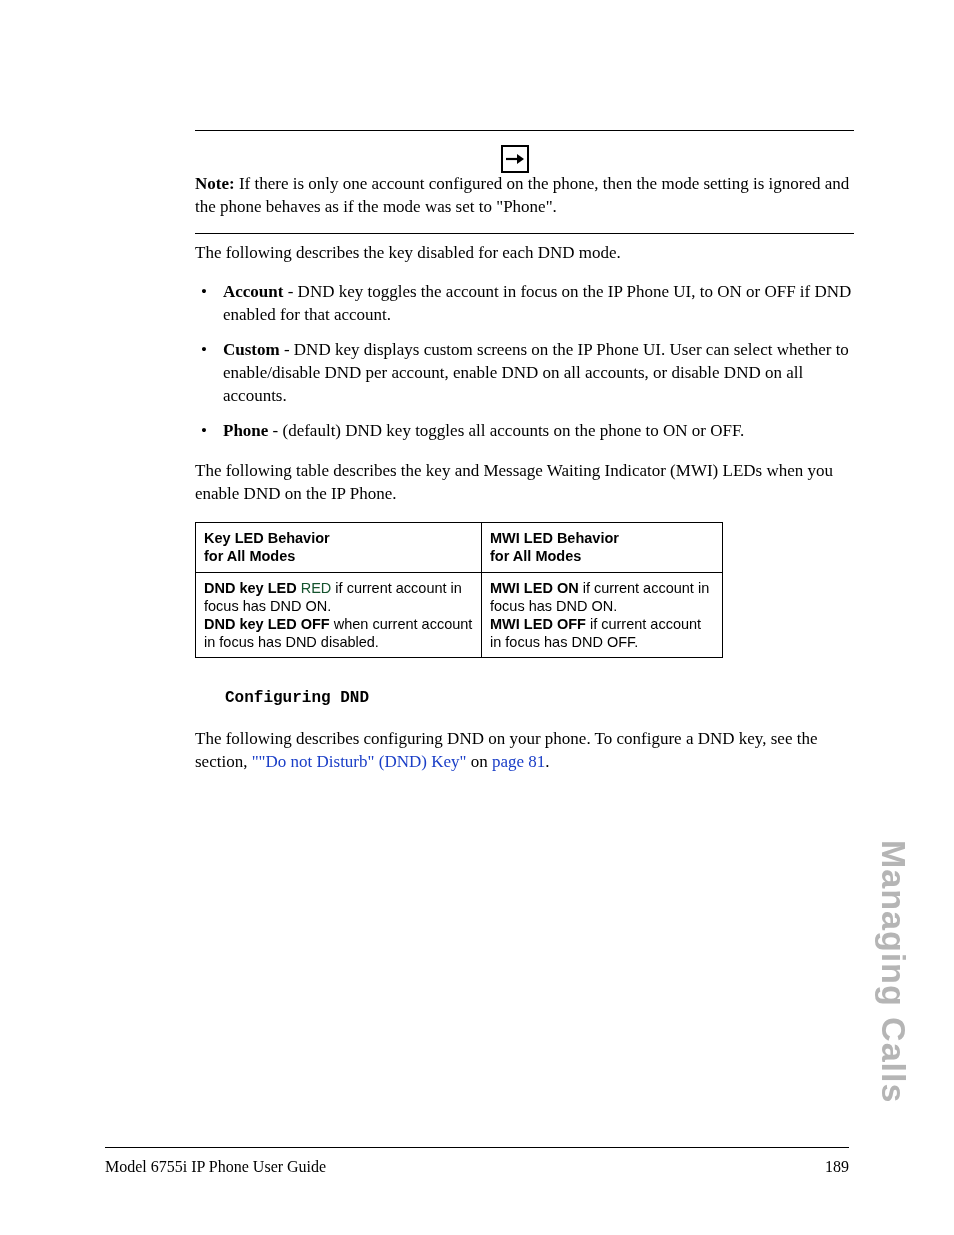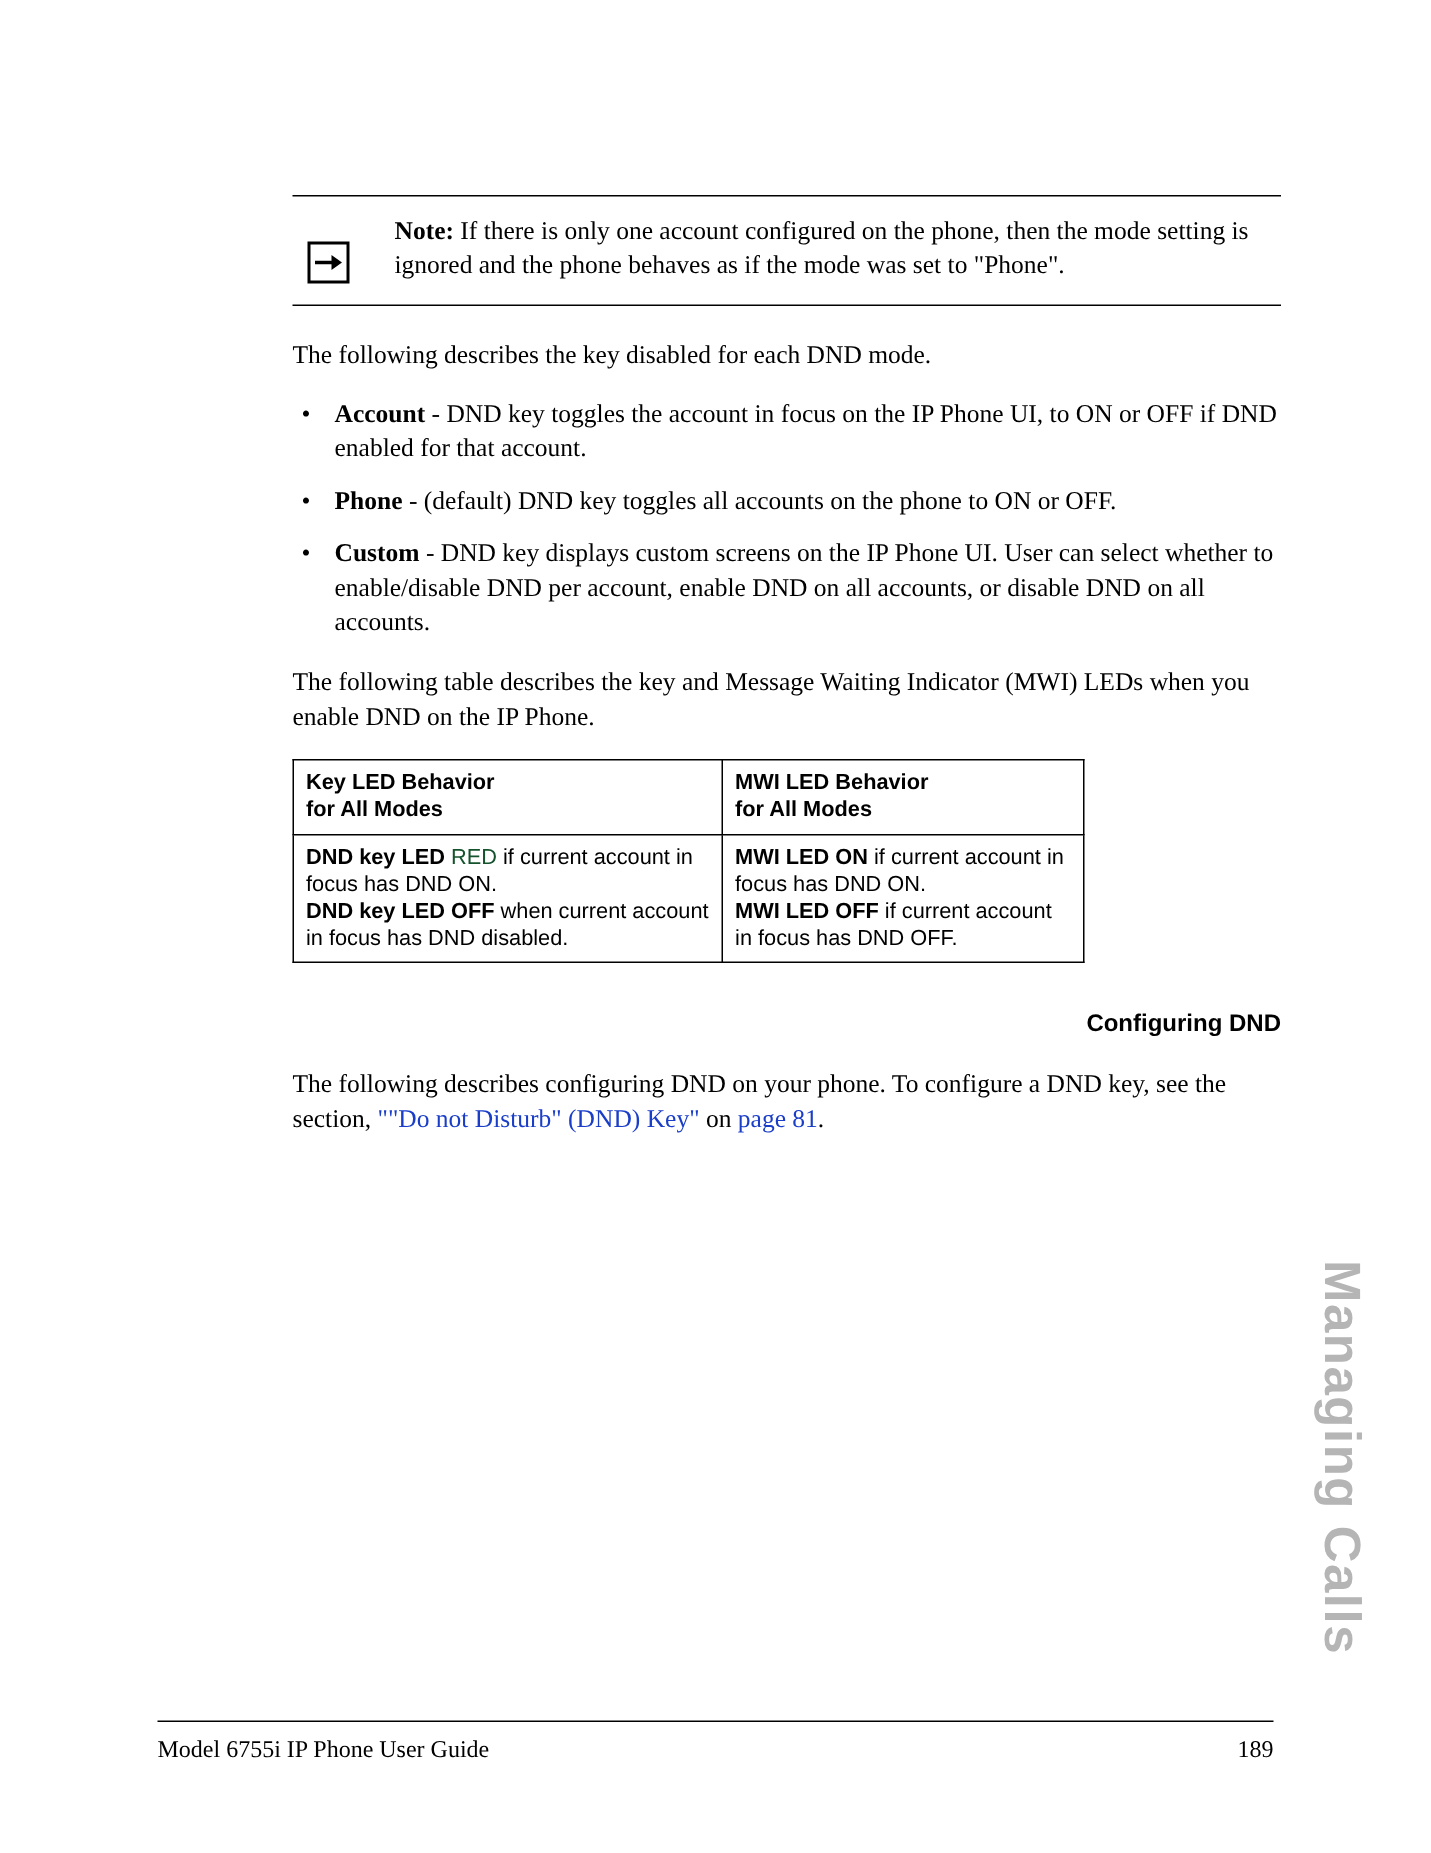--- a/index.html
+++ b/index.html
@@ -15,23 +15,24 @@
     position: relative;
     background: #fff;
   }
   .page {
     padding: 130px 100px 0 195px;
   }
   .note-box {
     border-top: 1.5px solid #000;
     border-bottom: 1.5px solid #000;
     display: flex;
-    align-items: flex-end;
+    align-items: center;
     padding: 12px 0 14px 0;
-    margin-bottom: 22px;
+    margin-bottom: 8px;
+    flex-direction: column;
   }
   .note-icon {
     width: 28px;
     height: 28px;
     border: 2px solid #000;
     display: flex;
     align-items: center;
     justify-content: center;
     margin: 2px 30px 0 10px;
     flex-shrink: 0;
@@ -75,25 +76,24 @@
     border: 1px solid #000;
     padding: 6px 8px;
     text-align: left;
     vertical-align: top;
   }
   table.led th {
     font-weight: bold;
   }
   .red { color: #14532d; }
   .section-head {
-    font-family: Liberation Sans, sans-serif;
+    font-family: Liberation Mono, monospace;
     font-size: 16px;
     font-weight: bold;
     margin: 30px 0 18px 30px;
-    text-align: right;
   }
   .indent { margin-left: 0; }
   .link { color: #1a3ec7; }
   .side-tab {
     position: absolute;
     right: 38px;
     top: 840px;
     writing-mode: vertical-rl;
     font-family: Arial, Helvetica, sans-serif;
     font-size: 34px;
@@ -127,22 +127,22 @@
     </div>
     <div class="note-text">
       <b>Note:</b><span> If there is only one account configured on the phone, then the mode setting is ignored and the phone behaves as if the mode was set to "Phone".</span>
     </div>
   </div>
 
   <p class="para">The following describes the key disabled for each DND mode.</p>
 
   <ul class="bullets">
     <li><b>Account</b><span> - DND key toggles the account in focus on the IP Phone UI, to ON or OFF if DND enabled for that account.</span></li>
+    <li><b>Custom</b><span> - DND key displays custom screens on the IP Phone UI. User can select whether to enable/disable DND per account, enable DND on all accounts, or disable DND on all accounts.</span></li>
     <li><b>Phone</b><span> - (default) DND key toggles all accounts on the phone to ON or OFF.</span></li>
-    <li><b>Custom</b><span> - DND key displays custom screens on the IP Phone UI. User can select whether to enable/disable DND per account, enable DND on all accounts, or disable DND on all accounts.</span></li>
   </ul>
 
   <p class="para">The following table describes the key and Message Waiting Indicator (MWI) LEDs when you enable DND on the IP Phone.</p>
 
   <table class="led">
     <tbody>
         <tr>
       <th>
         <span>Key LED Behavior</span><br>
         <span>for All Modes</span>

